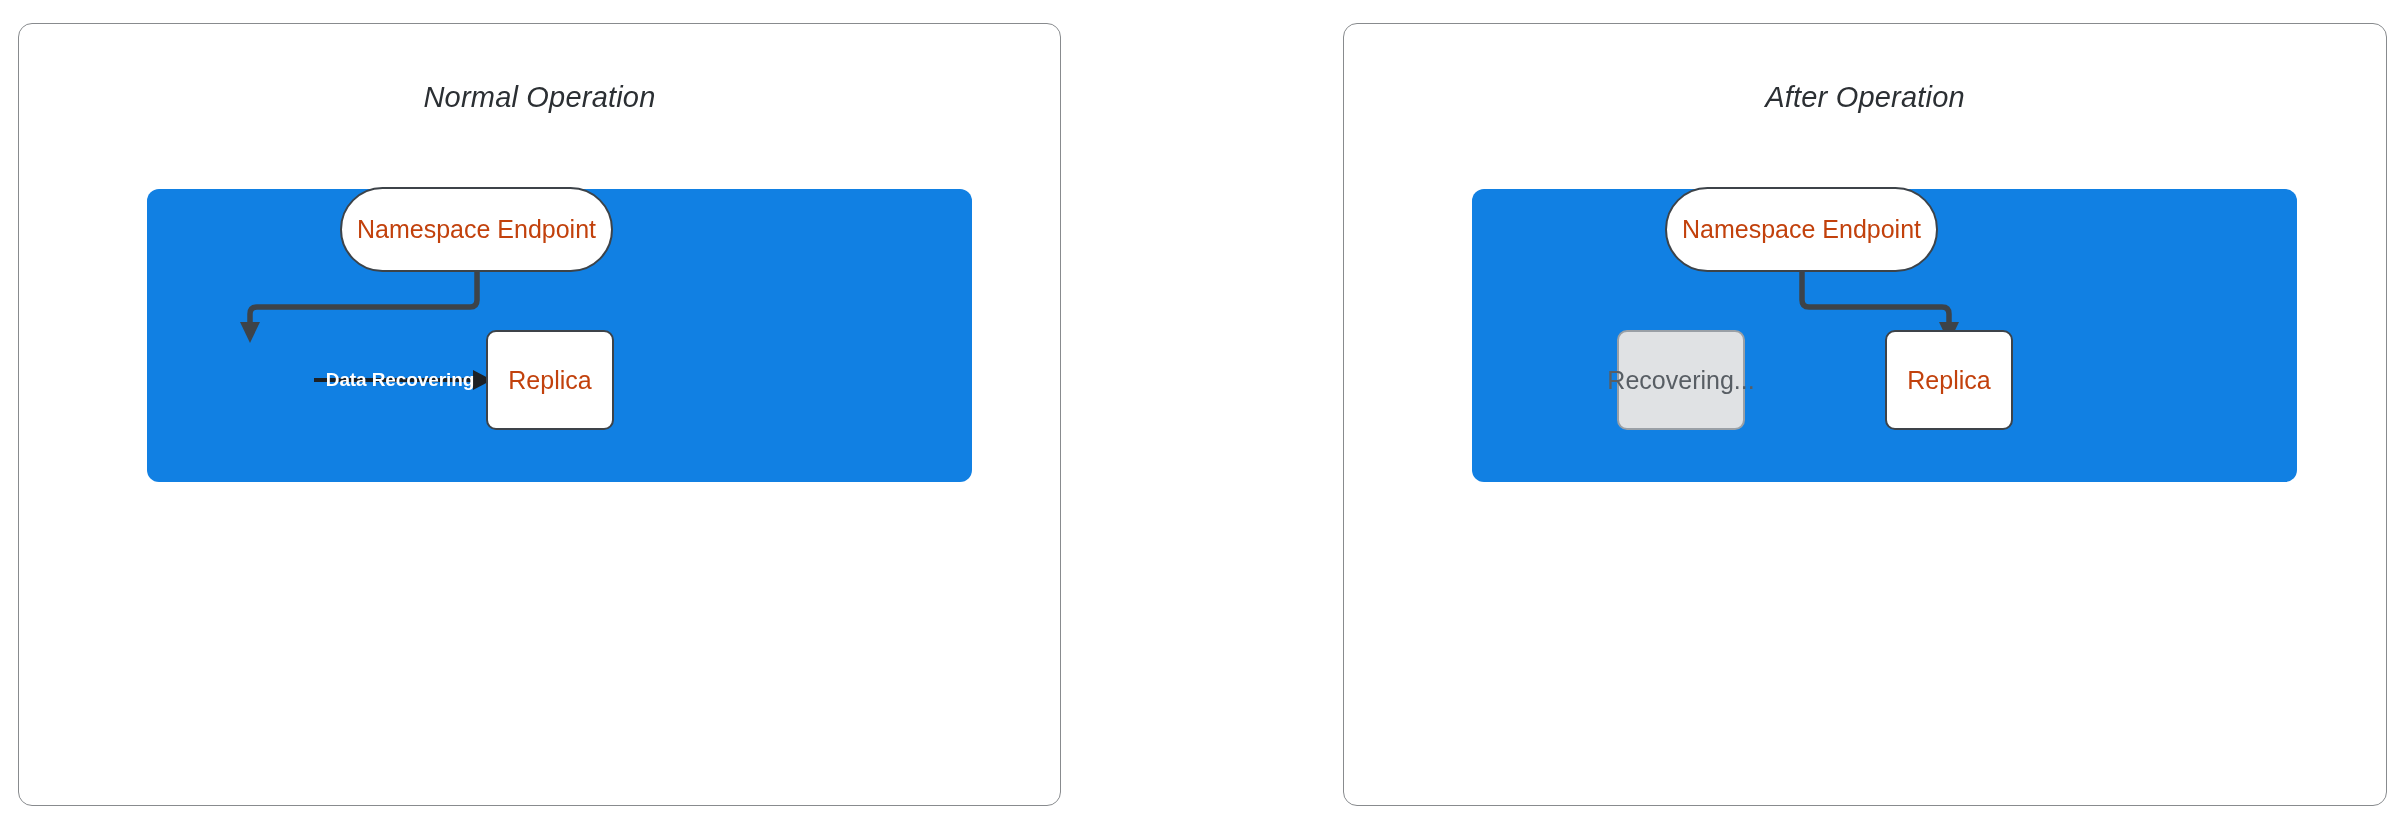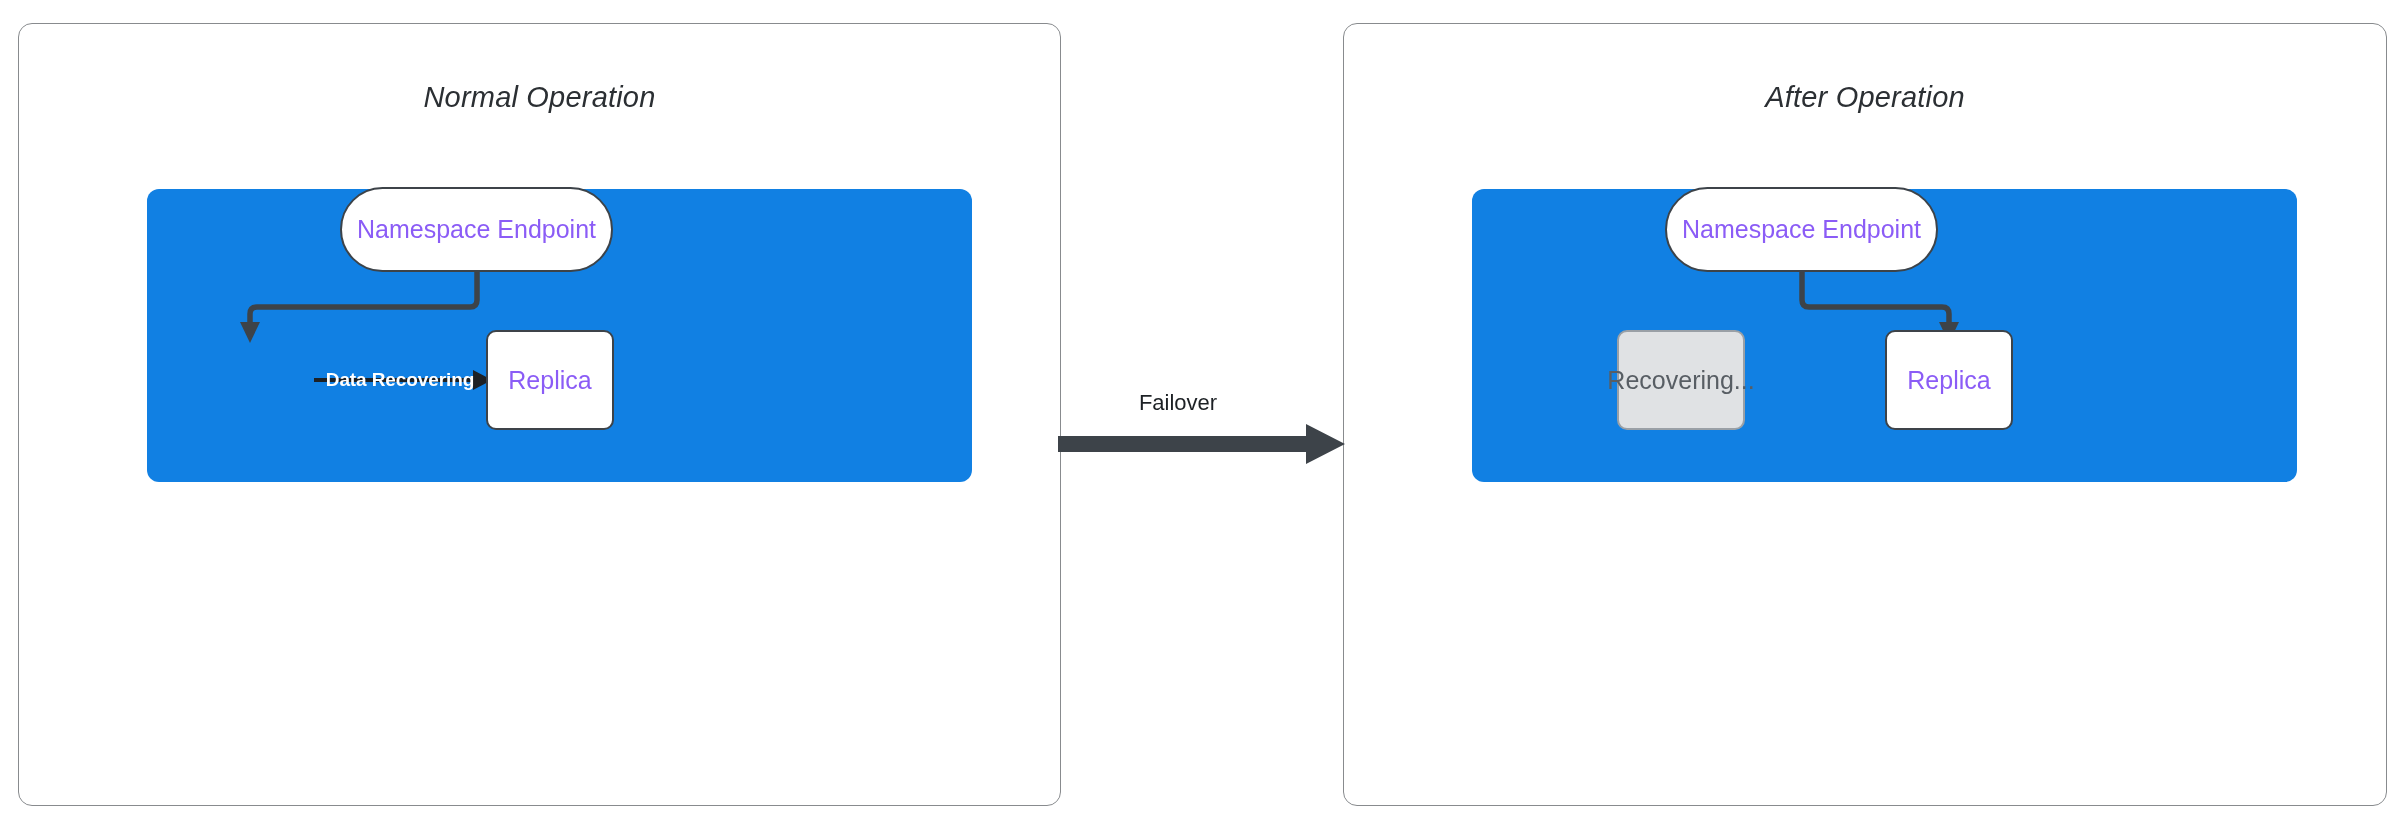--- a/index.html
+++ b/index.html
@@ -57,21 +57,21 @@
   
   .node {
     position: absolute;
     box-sizing: border-box;
     display: flex;
     align-items: center;
     justify-content: center;
     text-align: center;
     background: #ffffff;
     border: 2.2px solid #3d4349;
-    color: #8b5cf6;
+    color: #c2410c;
     font-size: 25px;
     line-height: 1.22;
     z-index: 4;
   }
   .node.pill { border-radius: 60px; }
   .node.box  { border-radius: 10px; }
   .node.dim {
     background: #e0e2e4;
     border-color: #9aa0a6;
     color: #585e64;
@@ -190,28 +190,20 @@
         <span>Replica</span>
       </div>
 
       <div id="data-replication-label">
         <span>Data Recovering</span>
       </div>
 
     </div>
   </div>
 
-  <div id="failover-group">
-    <div id="failover-label">
-      <span>Failover</span>
-    </div>
-    <svg id="failover-arrow-svg" viewBox="0 0 290 40" preserveAspectRatio="none">
-      <path d="M 0 12 L 248 12 L 248 0 L 287 20 L 248 40 L 248 28 L 0 28 Z"></path>
-    </svg>
-  </div>
 
   <div class="panel" id="panel-right">
 
     <div class="panel-title"><span>After Operation</span></div>
 
     <div class="blue-region" id="blue-right">
 
       <svg class="conn-svg" id="conn-right" viewBox="0 0 825 293" preserveAspectRatio="none">
 
         <path class="conn-path" d="M 330 83 L 330 111 Q 330 118 337 118 L 470 118 Q 477 118 477 125 L 477 133"></path>

